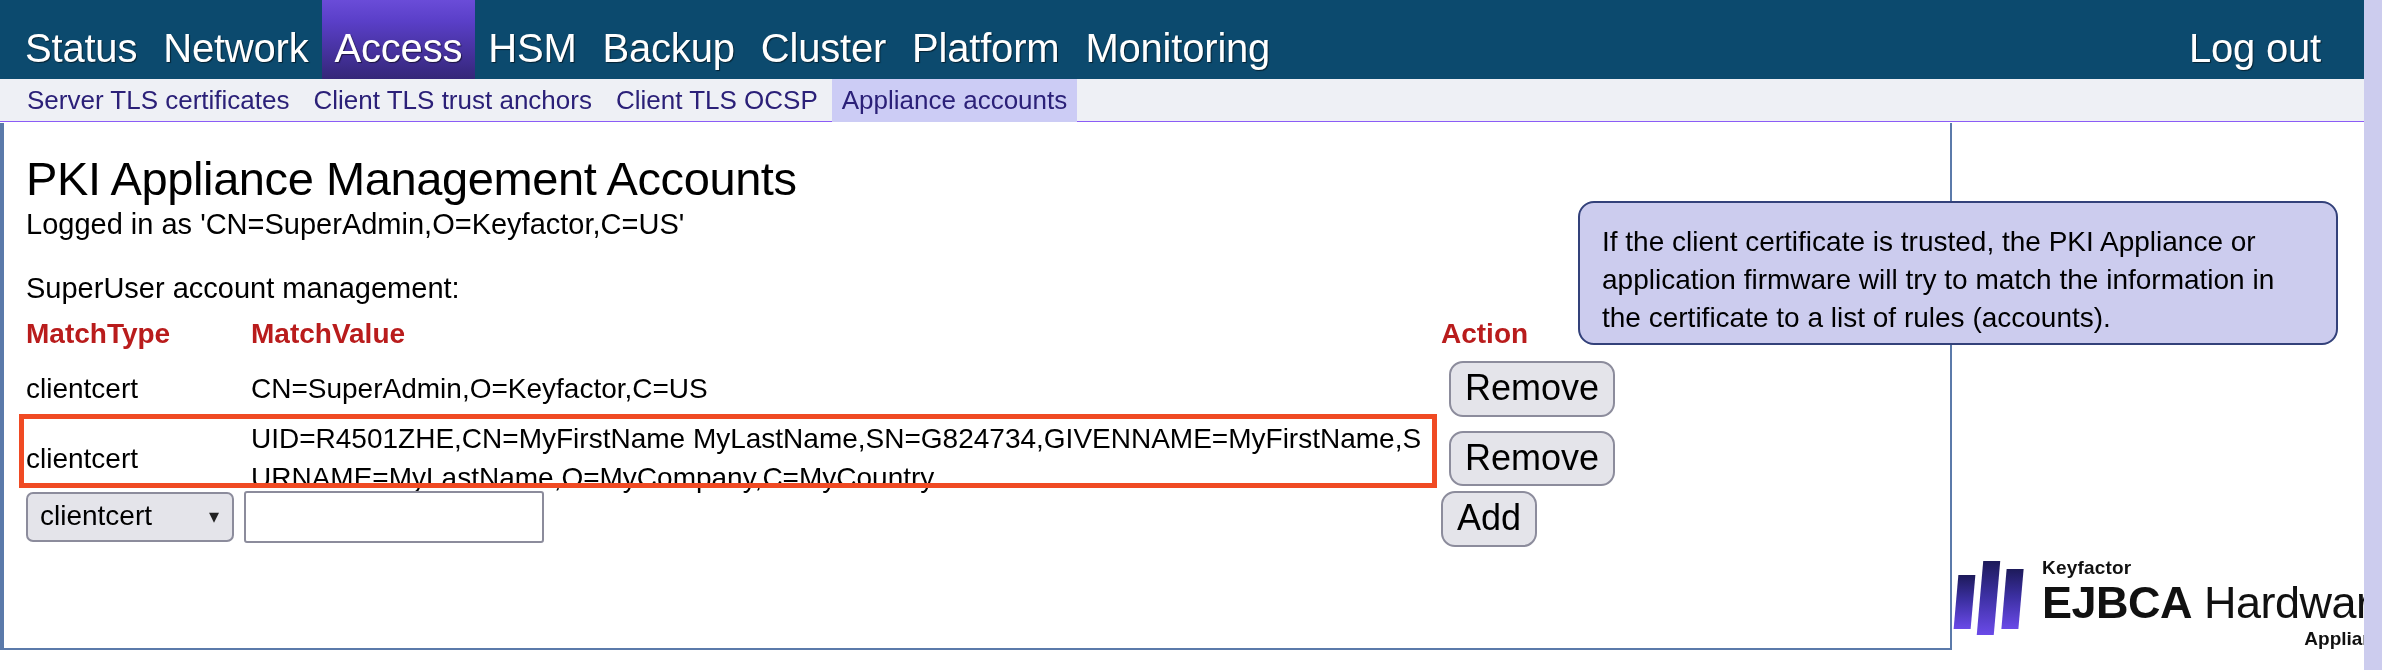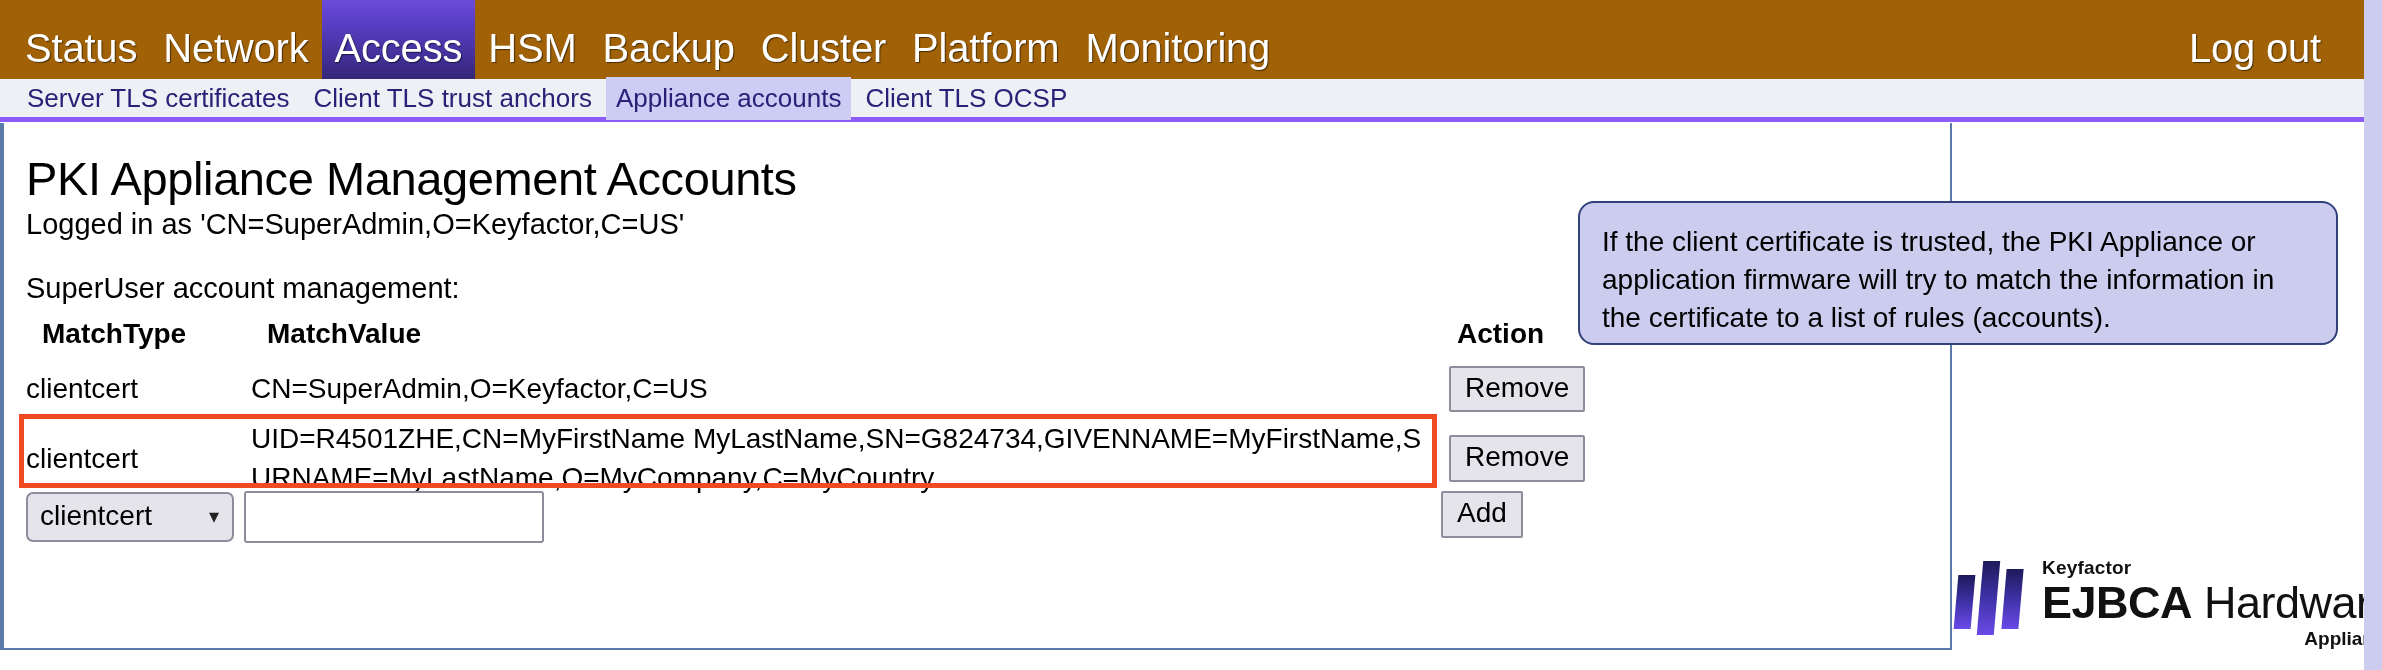--- a/index.html
+++ b/index.html
@@ -34,21 +34,21 @@
     background: #ccccee;
   }
 
   
   .topnav {
     position: absolute;
     top: 0;
     left: 0;
     width: 2364px;
     height: 97px;
-    background: #a16207;
+    background: #0c4a6e;
     display: flex;
     align-items: stretch;
     box-sizing: border-box;
   }
   .topnav-left {
     display: flex;
     align-items: stretch;
     padding-left: 12px;
   }
   .topnav-right {
@@ -78,21 +78,21 @@
     position: absolute;
     top: 79px;
     left: 0;
     width: 2364px;
     height: 43px;
     background: #eef0f5;
     display: flex;
     align-items: center;
     padding-left: 17px;
     box-sizing: border-box;
-    border-bottom: 5px solid #8b5cf6;
+    border-bottom: 1px solid #8b5cf6;
   }
   .subnav-item {
     color: #2b2078;
     font-size: 26px;
     padding: 6px 10px;
     cursor: pointer;
     white-space: nowrap;
     margin-right: 4px;
   }
   .subnav-item.active {
@@ -162,22 +162,21 @@
     position: absolute;
     left: 22px;
     top: 195px;
     width: 1530px;
   }
   .tbl-head {
     position: relative;
     height: 44px;
     font-size: 28px;
     font-weight: bold;
-    color: #000000;
-    margin-left: 16px;
+    color: #b91c1c;
   }
   .col-type  { position: absolute; left: 0px;   top: 0; }
   .col-value { position: absolute; left: 225px; top: 0; }
   .col-action{ position: absolute; left: 1415px;top: 0; }
 
   .row {
     position: relative;
     display: flex;
     align-items: center;
     font-size: 28px;
@@ -219,25 +218,25 @@
   .row-highlight .row-inner {
     display: flex;
     align-items: center;
     min-height: 62px;
   }
 
   
   .btn {
     display: inline-block;
     font-family: "Liberation Sans", sans-serif;
-    font-size: 28px;
+    font-size: 36px;
     color: #000000;
     background: #e4e4ea;
     border: 2px solid #8c8c9c;
-    border-radius: 2px;
+    border-radius: 14px;
     padding: 5px 14px 7px 14px;
     cursor: pointer;
     line-height: 1.1;
     white-space: nowrap;
   }
 
   
   .addrow {
     position: absolute;
     left: 22px;
@@ -358,22 +357,22 @@
       <div class="navitem">Monitoring</div>
     </div>
     <div class="topnav-right">
       <div class="navitem">Log out</div>
     </div>
   </div>
 
   <div class="subnav">
     <div class="subnav-item">Server TLS certificates</div>
     <div class="subnav-item">Client TLS trust anchors</div>
+    <div class="subnav-item">Client TLS OCSP</div>
     <div class="subnav-item active">Appliance accounts</div>
-    <div class="subnav-item">Client TLS OCSP</div>
   </div>
 
   <div class="content-frame">
 
     <div class="page-title">PKI Appliance Management Accounts</div>
     <div class="logged-in">Logged in as 'CN=SuperAdmin,O=Keyfactor,C=US'</div>
     <div class="section-label">SuperUser account management:</div>
 
     <div class="callout">
       <span>If the client certificate is trusted, the PKI Appliance or application firmware will try to match the information in the certificate to a list of rules (accounts).</span>

